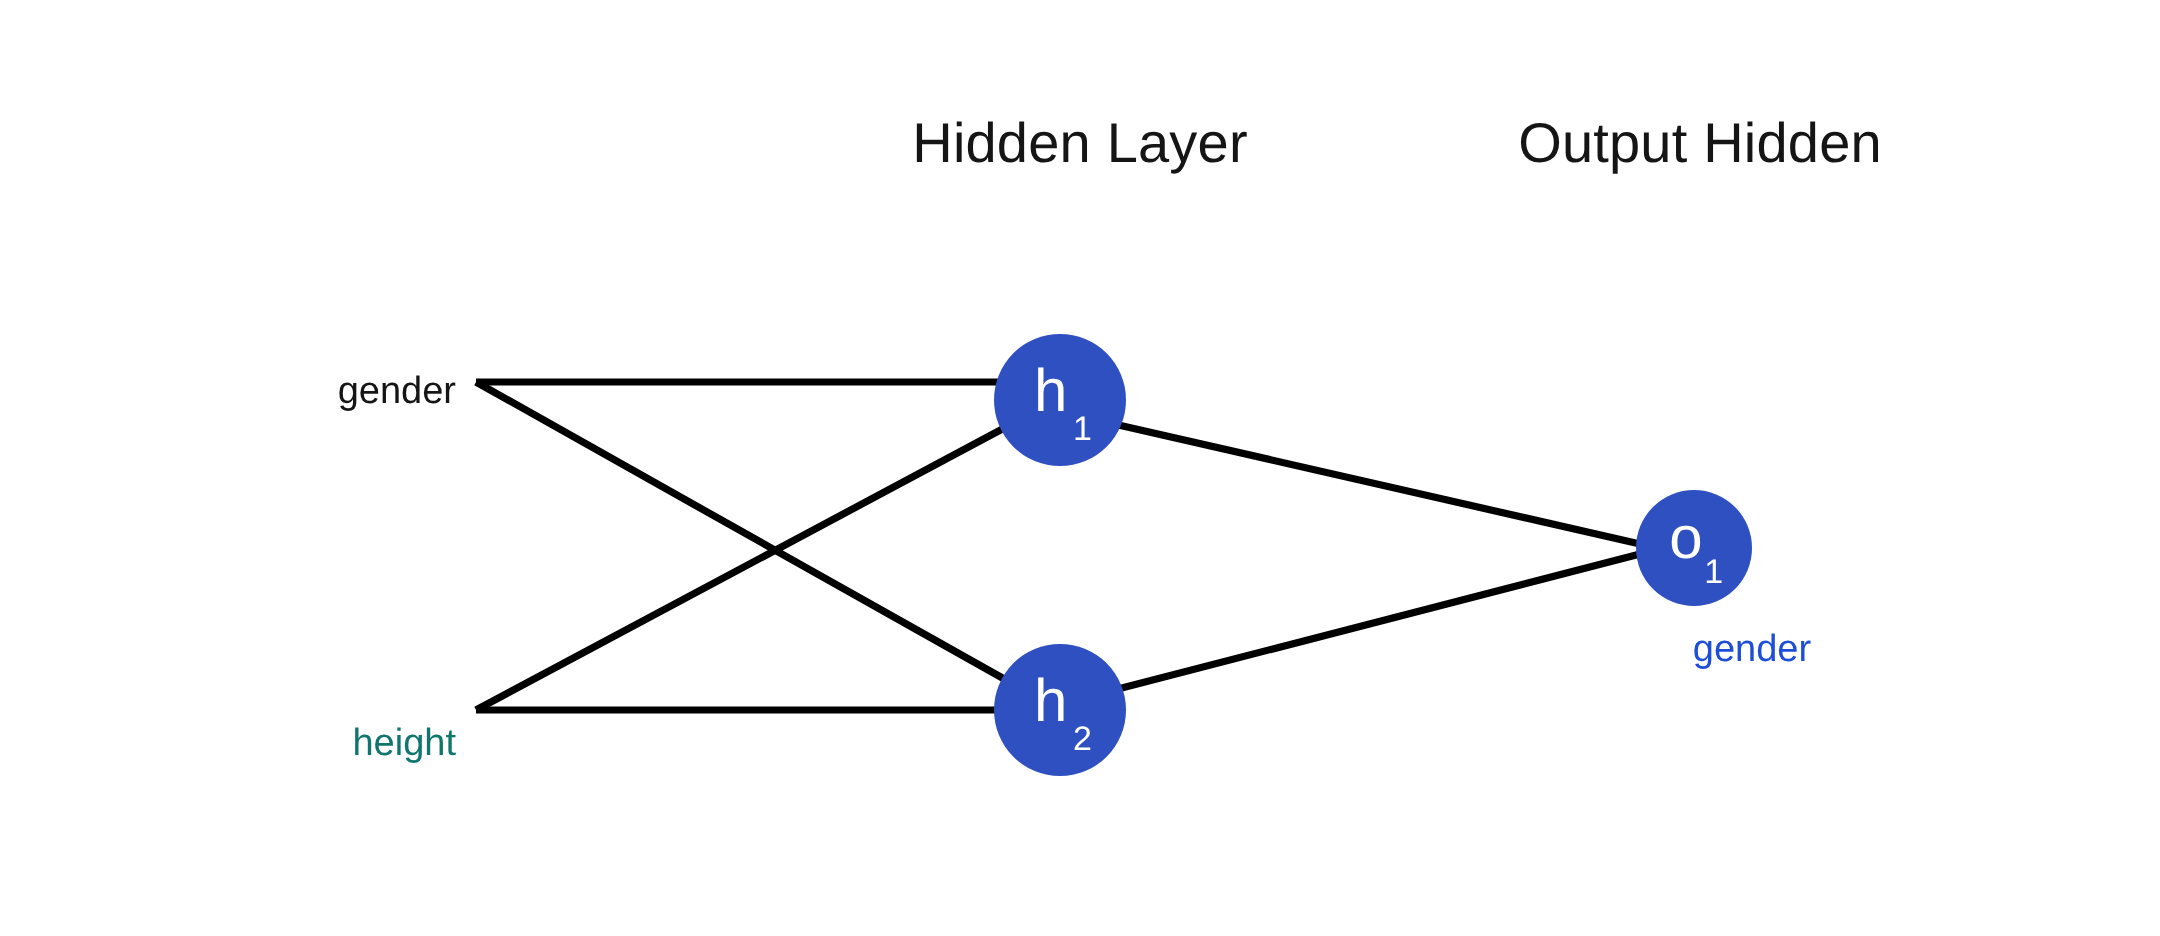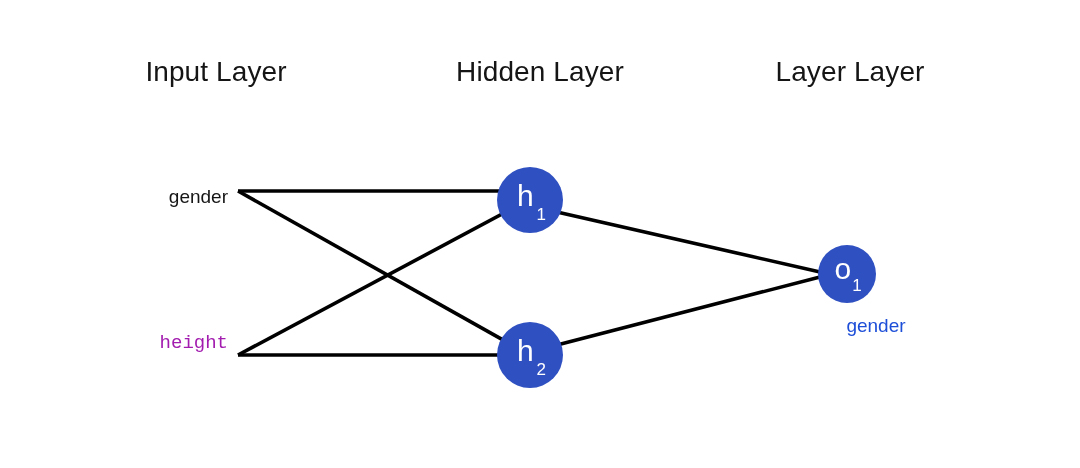--- a/index.html
+++ b/index.html
@@ -86,23 +86,22 @@
     font-size: 17px;
     font-weight: 400;
     text-anchor: middle;
   }
 </style>
 </head>
 <body style="background: rgb(255, 255, 255);">
 
 <div id="diagram-root">
 
-  <div class="layer-title" id="title-input" style="left: 216px; top: 72px; color: rgb(21, 21, 21);">Input Layer</div>
   <div class="layer-title" id="title-hidden" style="left: 540px; top: 72px; color: rgb(21, 21, 21); text-align: right;">Hidden Layer</div>
-  <div class="layer-title" id="title-output" style="left: 850px; top: 72px; color: rgb(21, 21, 21);">Layer Layer</div>
+  <div class="layer-title" id="title-output" style="left: 850px; top: 72px; color: rgb(21, 21, 21);">Output Hidden</div>
 
   <svg class="net-canvas" viewBox="0 0 1080 468">
     <g id="edge-group">
       <line class="edge" id="edge-x1-h1" x1="238" y1="191" x2="524" y2="191" stroke="#000000"></line>
       <line class="edge" id="edge-x1-h2" x1="238" y1="191" x2="519" y2="349" stroke="#000000"></line>
       <line class="edge" id="edge-x2-h1" x1="238" y1="355" x2="519" y2="205" stroke="#000000"></line>
       <line class="edge" id="edge-x2-h2" x1="238" y1="355" x2="524" y2="355" stroke="#000000"></line>
       <line class="edge" id="edge-h1-o1" x1="557" y1="212" x2="820" y2="272" stroke="#000000"></line>
       <line class="edge" id="edge-h2-o1" x1="557" y1="345" x2="820" y2="277" stroke="#000000"></line>
     </g>
@@ -122,17 +121,17 @@
 
       <g id="node-o1">
         <circle class="node-circle" id="circle-o1" cx="847" cy="274" r="29" fill="#2F50C1"></circle>
         <text class="node-main-text" id="text-o1" x="842.94" y="278.93" font-size="27" fill="#ffffff">o</text>
         <text class="node-sub-text" id="sub-o1" x="856.86" y="291.4" font-size="15" fill="#ffffff">1</text>
       </g>
     </g>
   </svg>
 
   <div class="io-label right-aligned" id="label-weight" style="left: 228px; top: 196px; color: rgb(21, 21, 21);">gender</div>
-  <div class="io-label right-aligned" id="label-height" style="left: 228px; top: 343px; color: #a21caf; font-family: Liberation Mono, monospace;">height</div>
+  <div class="io-label right-aligned" id="label-height" style="left: 228px; top: 372px; color: #0f766e;">height</div>
 
   <div class="io-label centered" id="label-gender" style="left: 876px; top: 325px; color: #1d4ed8;">gender</div>
 
 </div>
 
 </body></html>

